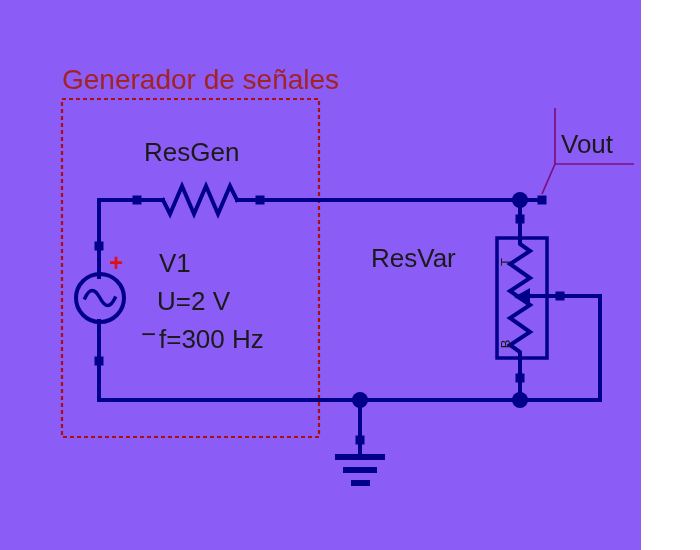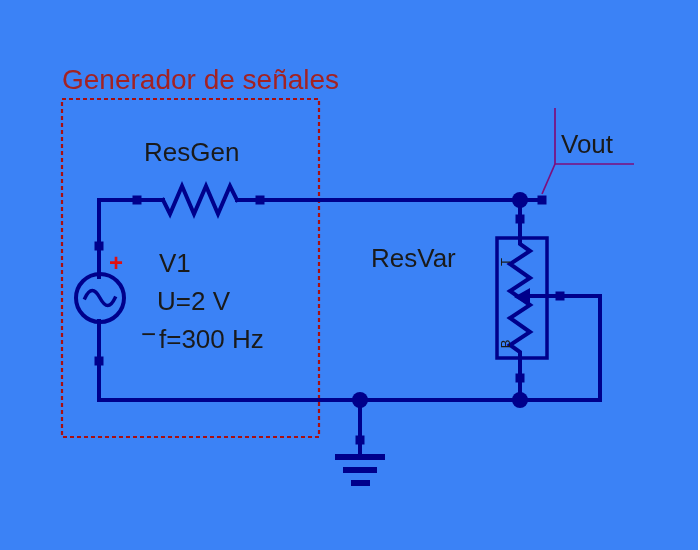--- a/index.html
+++ b/index.html
@@ -1,19 +1,19 @@
 <!DOCTYPE html>
 <html style="--wire: #00008b; --annred: #a32222; --boxred: #aa0f0f; --purple: #7d0f7d; --ink: #1a1a1a;"><head>
 <meta charset="utf-8">
 <style>
   html,body{margin:0;padding:0;background:#ffffff;}
   .stage{
     position:relative;
-    width:698px;height:550px;
-    background:#3b82f6;
+    width:641px;height:550px;
+    background:#8b5cf6;
     font-family:"Liberation Sans", sans-serif;
     overflow:hidden;
   }
   svg{position:absolute;left:0;top:0;}
 
   .wire{stroke:var(--wire);stroke-width:4;fill:none;stroke-linecap:square;stroke-linejoin:miter;}
   .wire-thin{stroke:var(--wire);stroke-width:3.5;fill:none;stroke-linecap:square;}
   .pin{fill:var(--wire);stroke:none;}
   .dot{fill:var(--wire);stroke:none;}
   .bar{fill:var(--wire);stroke:none;}

